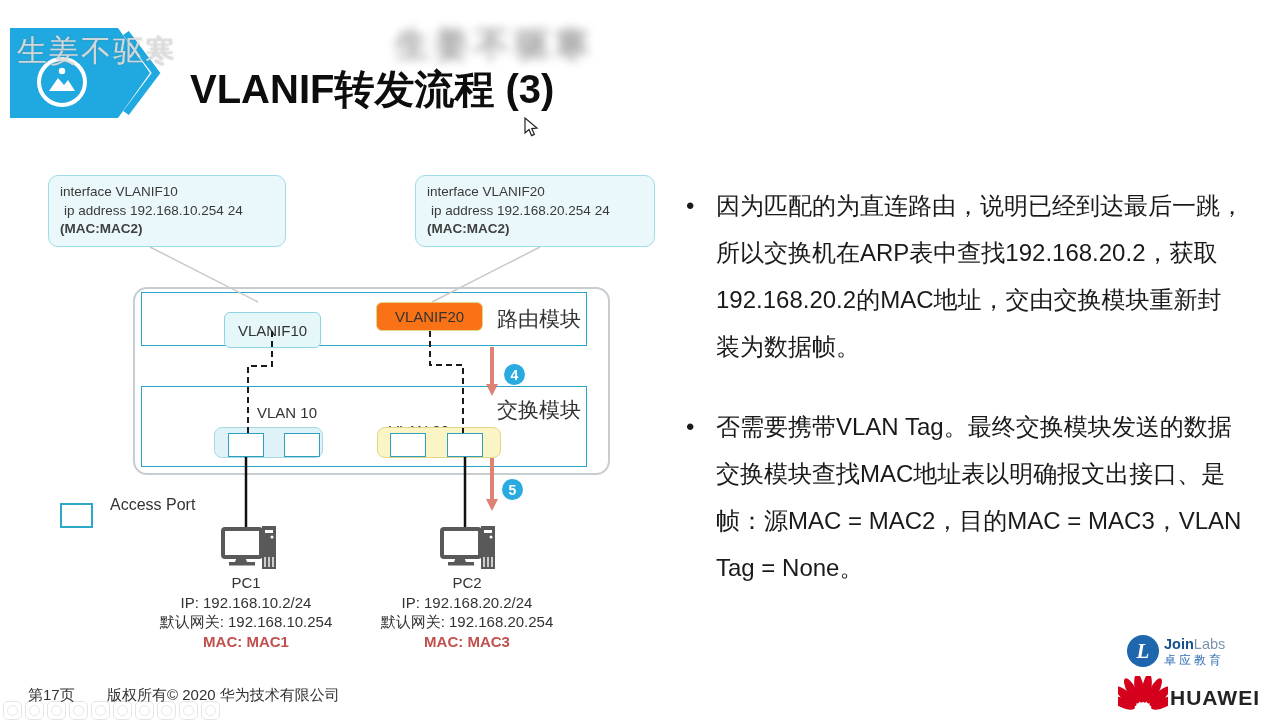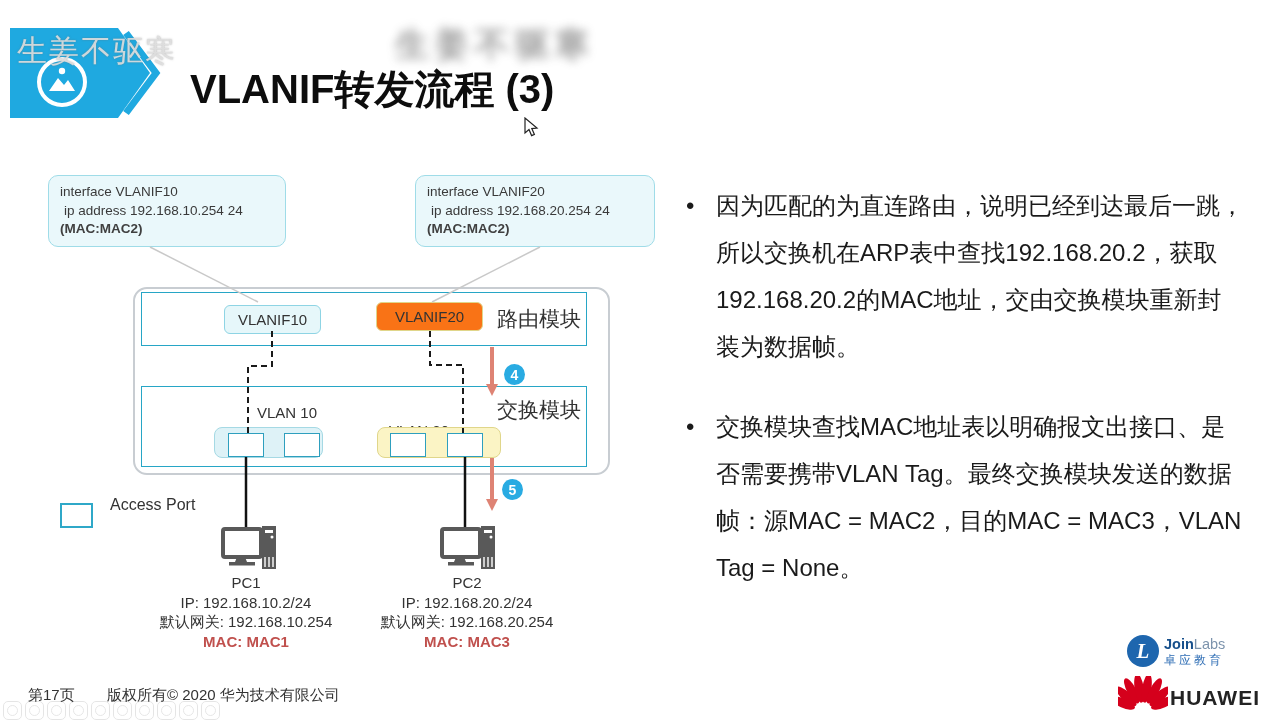--- a/index.html
+++ b/index.html
@@ -141,21 +141,21 @@
     <div class="mac">(MAC:MAC2)</div>
   </div>
 
   <div class="outer-box"></div>
   <div class="module-box" style="left:141px;top:292px;width:446px;height:54px;"></div>
   <div class="module-box" style="left:141px;top:386px;width:446px;height:81px;"></div>
 
   <div class="module-label" style="left:497px;top:305px;">路由模块</div>
   <div class="module-label" style="left:497px;top:396px;">交换模块</div>
 
-  <div class="chipbox cyan-chip" style="left:224px;top:305px;width:97px;height:29px;">VLANIF10</div>
+  <div class="chipbox cyan-chip" style="left:224px;top:312px;width:97px;height:36px;">VLANIF10</div>
   <div class="chipbox yellow-chip" style="left:376px;top:302px;width:107px;height:29px;">VLANIF20</div>
 
   <div class="vlan-label" style="left:257px;top:404px;">VLAN 10</div>
   <div class="vlan-label" style="left:389px;top:422px;">VLAN 20</div>
 
   <div class="port-group pg-cyan" style="left:214px;top:427px;width:109px;height:31px;"></div>
   <div class="port-group pg-yellow" style="left:377px;top:427px;width:124px;height:31px;"></div>
   <div class="port" style="left:228px;top:433px;"></div>
   <div class="port" style="left:284px;top:433px;"></div>
   <div class="port" style="left:390px;top:433px;"></div>
@@ -230,22 +230,22 @@
       <div class="blines">
         <div class="bline">因为匹配的为直连路由，说明已经到达最后一跳，</div>
         <div class="bline">所以交换机在ARP表中查找192.168.20.2，获取</div>
         <div class="bline">192.168.20.2的MAC地址，交由交换模块重新封</div>
         <div class="bline">装为数据帧。</div>
       </div>
     </div>
     <div class="bullet bullet2-offset">
       <div class="dot">•</div>
       <div class="blines">
+        <div class="bline">否需要携带VLAN Tag。最终交换模块发送的数据</div>
         <div class="bline">交换模块查找MAC地址表以明确报文出接口、是</div>
-        <div class="bline">否需要携带VLAN Tag。最终交换模块发送的数据</div>
         <div class="bline">帧：源MAC = MAC2，目的MAC = MAC3，VLAN</div>
         <div class="bline">Tag = None。</div>
       </div>
     </div>
   </div>
 
   <div class="footer-page">第17页</div>
   <div class="footer-copy">版权所有© 2020 华为技术有限公司</div>
   <div class="wm-iconrow">
     <div class="wm-icon"></div>

